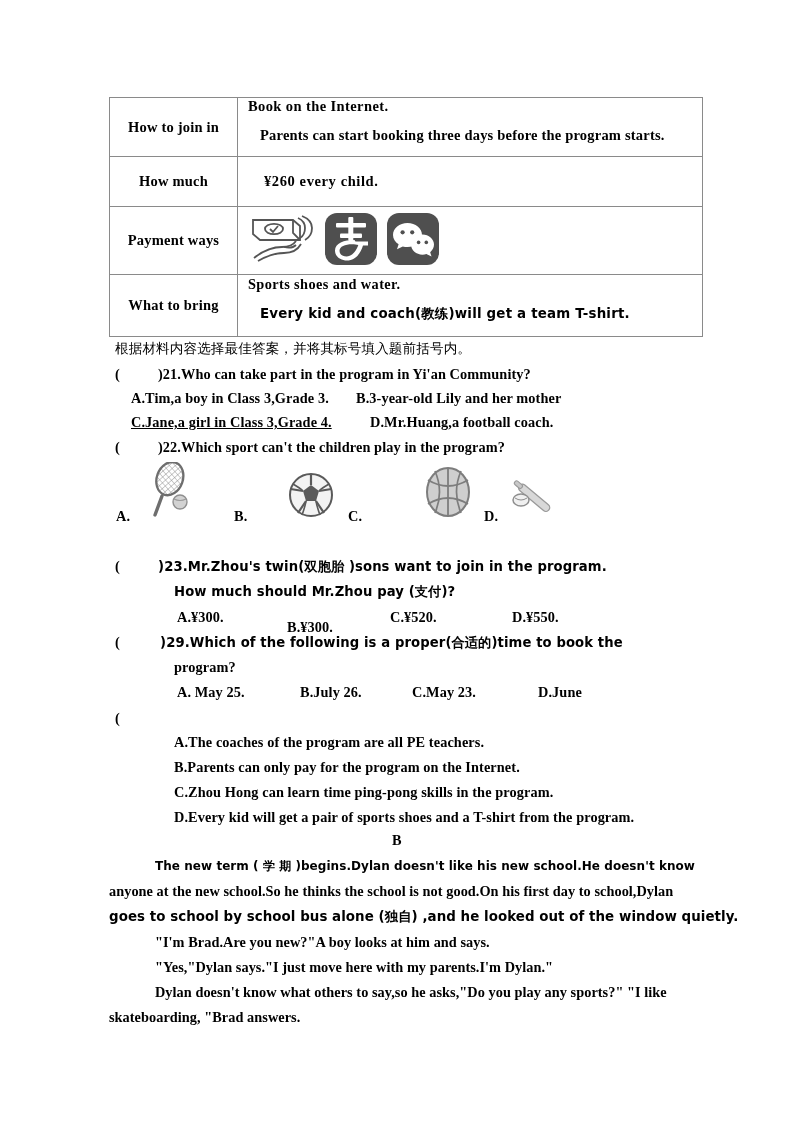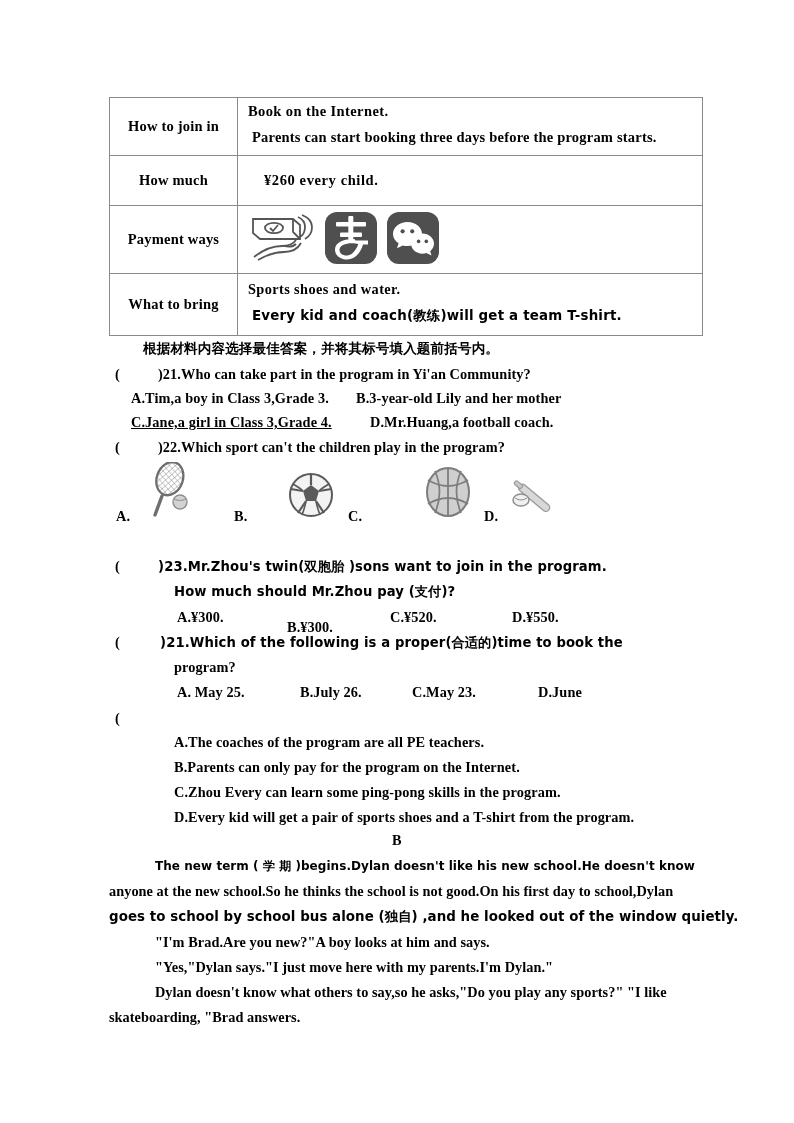--- a/index.html
+++ b/index.html
@@ -48,21 +48,21 @@
     padding-left: 10px;
     font-weight: bold;
     font-size: 14.5px;
   }
   .row-join  { height: 58px; }
   .row-much  { height: 38px; }
   .row-pay   { height: 68px; }
   .row-bring { height: 62px; }
 
   .line-a { margin: 0 0 9px 0; letter-spacing: 0.4px; }
-  .line-b { margin: 4px; letter-spacing: 0.2px; }
+  .line-b { margin: 12px; letter-spacing: 0.2px; }
   .one-line { margin: 16px; letter-spacing: 0.6px; }
 
   
   .pay-icons {
     display: flex;
     align-items: center;
     gap: 8px;
     padding-left: 2px;
   }
   .pay-icon { flex: none; }
@@ -70,23 +70,22 @@
   
   .txt {
     position: absolute;
     font-weight: bold;
     font-size: 14.3px;
     white-space: nowrap;
     letter-spacing: 0.1px;
   }
   .cn {
     font-family: "DejaVu Sans", "Liberation Sans", sans-serif;
-    font-weight: bold;
+    font-weight: normal;
     font-size: 13.6px;
-    margin-left: 28px;
   }
   .mix-cn {
     font-family: "DejaVu Sans", "Liberation Sans", sans-serif;
     font-size: 12.8px;
     font-weight: bold;
   }
 
   .para {
     position: absolute;
     font-weight: bold;
@@ -241,31 +240,31 @@
 
   <div class="txt" style="left:115px; top:558px;">(</div>
   <div class="txt" style="left:158px; top:558px; font-family:'DejaVu Sans','Liberation Serif',serif; font-size:13.2px;">)23.Mr.Zhou's   twin(双胞胎 )sons want to join in the program.</div>
   <div class="txt" style="left:174px; top:583px; font-family:'DejaVu Sans','Liberation Serif',serif; font-size:13.2px;">How much should Mr.Zhou pay (支付)?</div>
   <div class="txt" style="left:177px; top:609px;">A.¥300.</div>
   <div class="txt" style="left:287px; top:619px;">B.¥300.</div>
   <div class="txt" style="left:390px; top:609px;">C.¥520.</div>
   <div class="txt" style="left:512px; top:609px;">D.¥550.</div>
 
   <div class="txt" style="left:115px; top:634px;">(</div>
-  <div class="txt" style="left:160px; top:634px; font-family:'DejaVu Sans','Liberation Serif',serif; font-size:13.2px;">)21.Which  of  the  following  is  a   proper(合适的)time to book the</div>
+  <div class="txt" style="left:160px; top:634px; font-family:'DejaVu Sans','Liberation Serif',serif; font-size:13.2px;">)29.Which  of  the  following  is  a   proper(合适的)time to book the</div>
   <div class="txt" style="left:174px; top:659px;">program?</div>
   <div class="txt" style="left:177px; top:684px;">A. May   25.</div>
   <div class="txt" style="left:300px; top:684px;">B.July   26.</div>
   <div class="txt" style="left:412px; top:684px;">C.May   23.</div>
   <div class="txt" style="left:538px; top:684px;">D.June</div>
 
   <div class="txt" style="left:115px; top:710px;">(</div>
   <div class="txt" style="left:174px; top:759px;">B.Parents can only pay for the program on the Internet.</div>
   <div class="txt" style="left:174px; top:734px;">A.The coaches of the program are all PE teachers.</div>
-  <div class="txt" style="left:174px; top:784px;">C.Zhou Every can learn some ping-pong skills in the program.</div>
+  <div class="txt" style="left:174px; top:784px;">C.Zhou Hong can learn time ping-pong skills in the program.</div>
   <div class="txt" style="left:174px; top:809px;">D.Every kid will get a pair of sports shoes and a T-shirt from the program.</div>
 
   <div class="txt" style="left:392px; top:832px;">B</div>
 
   <div class="para" style="left:155px; top:858px; font-family:'DejaVu Sans','Liberation Serif',serif; font-size:12px;">The new term (  学  期  )begins.Dylan doesn't like his new school.He doesn't know</div>
   <div class="para" style="left:109px; top:908px; font-family:'DejaVu Sans','Liberation Serif',serif; font-size:13.4px;">goes to school by school bus alone (独自) ,and he looked out of the window quietly.</div>
   <div class="para" style="left:109px; top:883px;">anyone at the new school.So he thinks the school is not good.On his first day to school,Dylan</div>
   <div class="para" style="left:155px; top:934px;">"I'm Brad.Are you new?"A boy looks at him and says.</div>
   <div class="para" style="left:155px; top:959px;">"Yes,"Dylan says."I just move here with my parents.I'm Dylan."</div>
   <div class="para" style="left:155px; top:984px;">Dylan doesn't know what others to say,so he asks,"Do you play any sports?" "I like</div>

